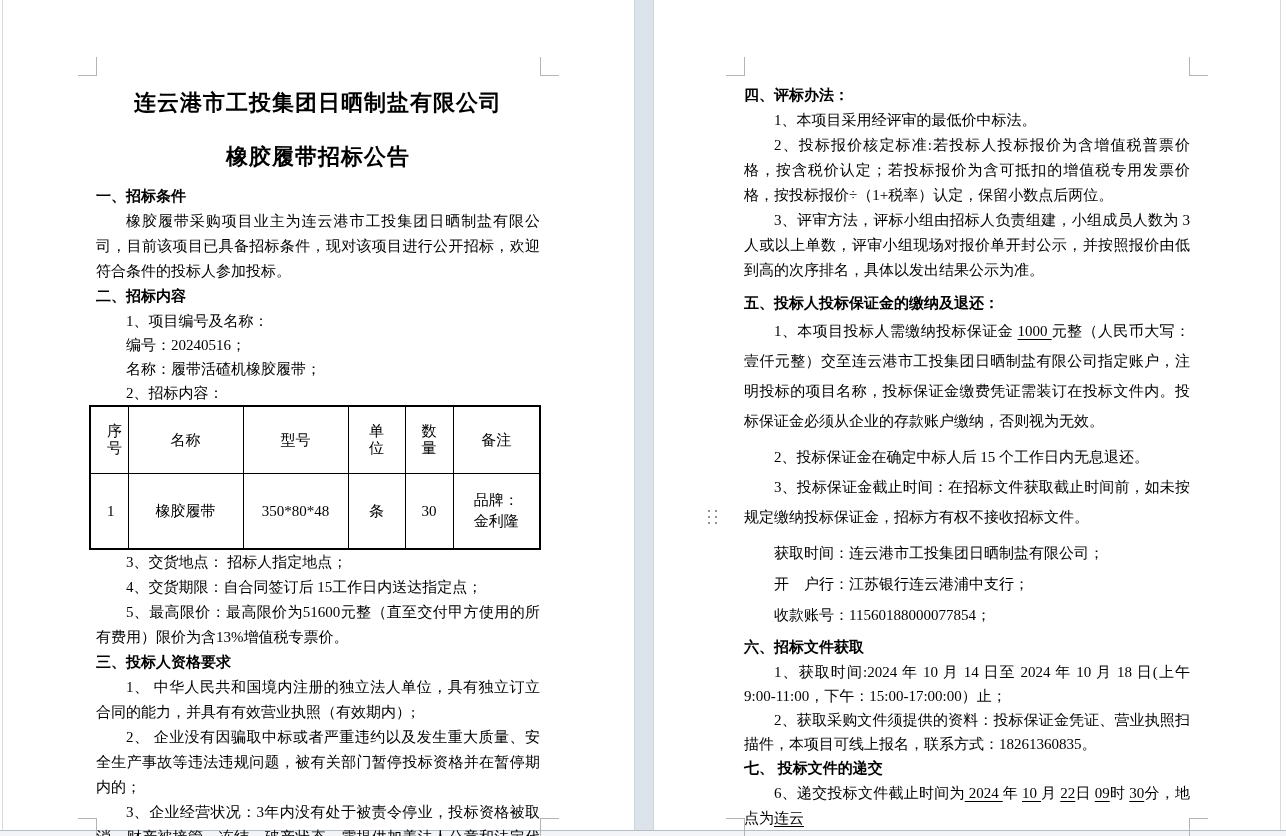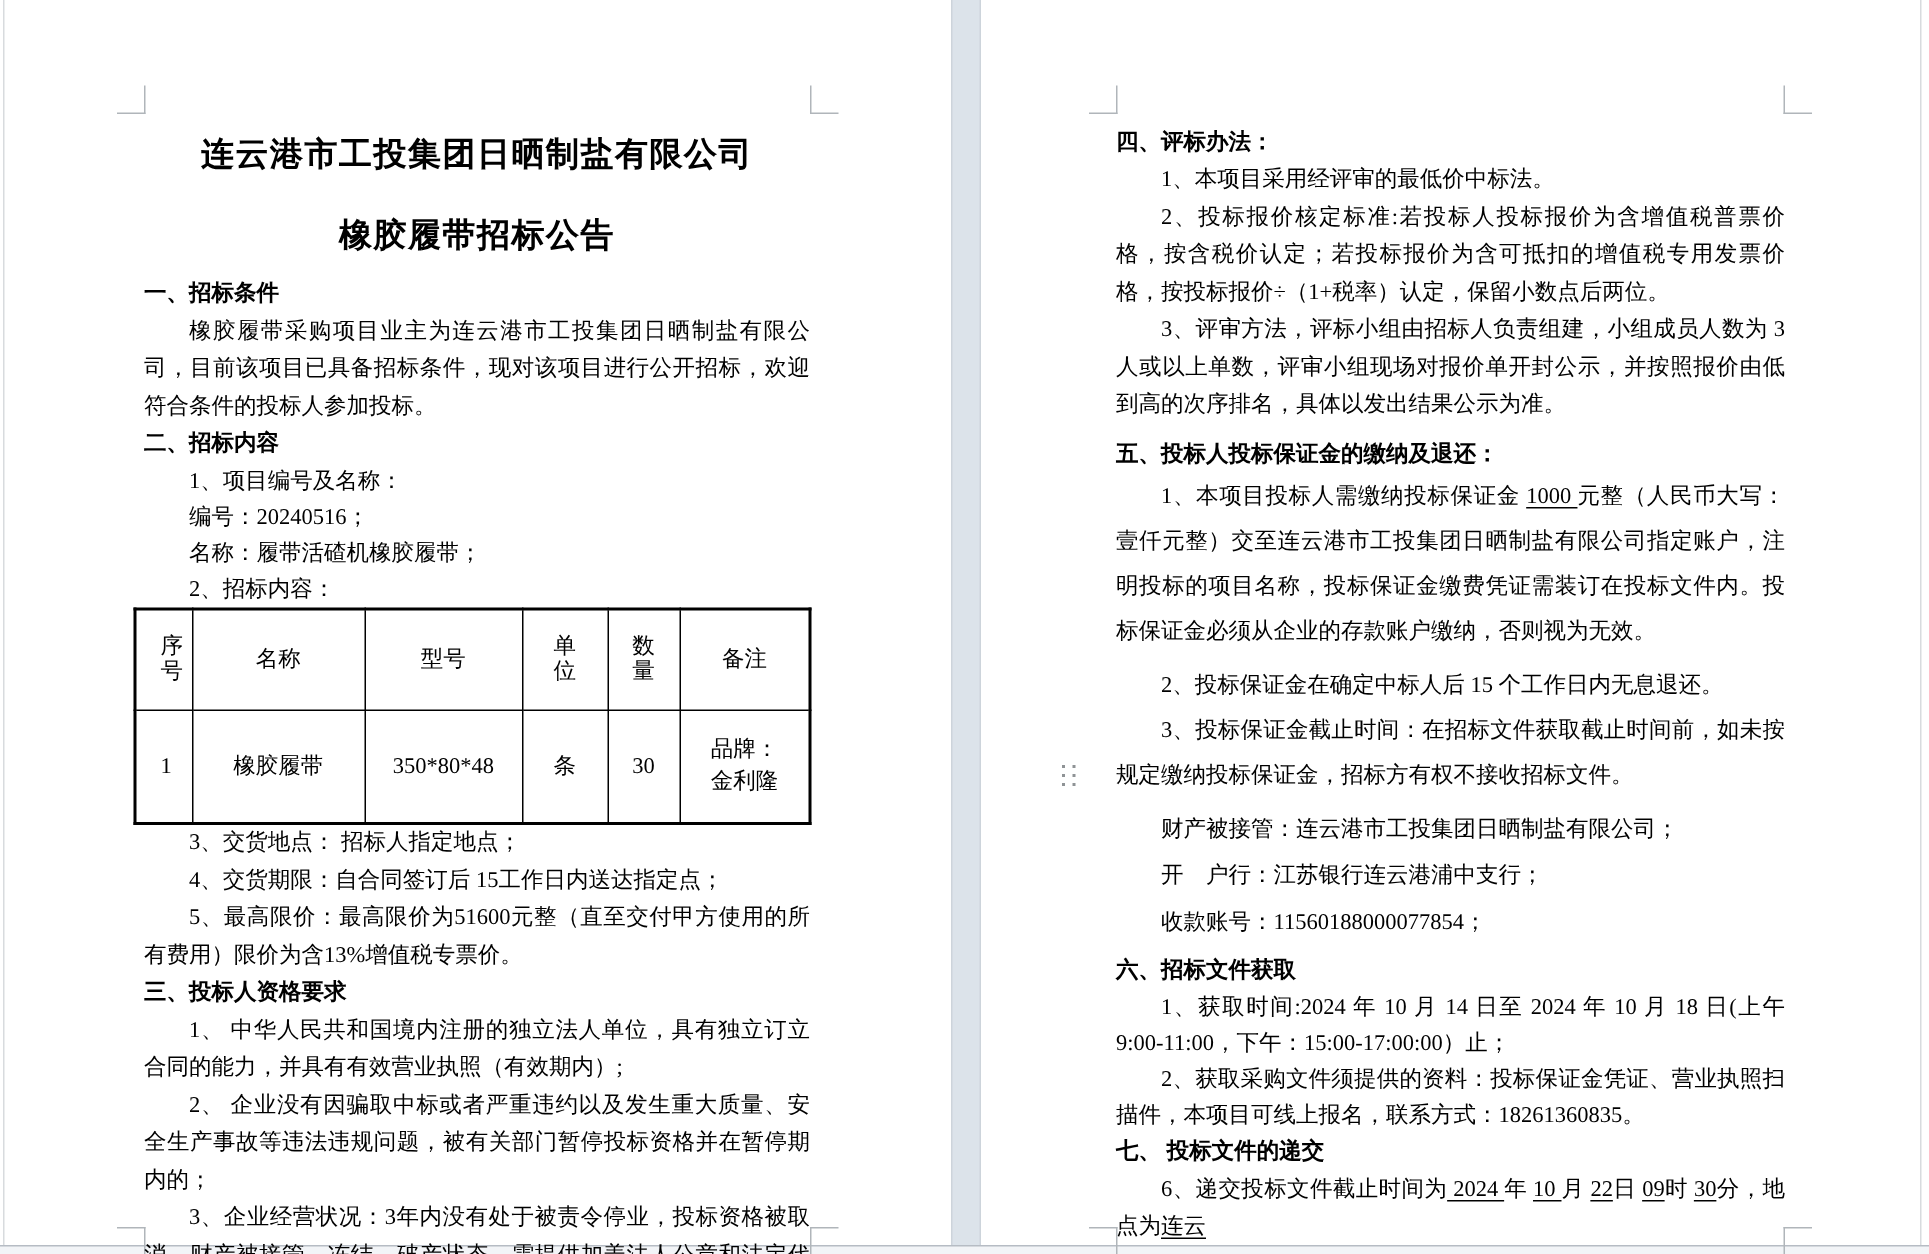--- a/index.html
+++ b/index.html
@@ -137,21 +137,21 @@
   <div class="content content-p2">
     <p class="h mt8">四、评标办法：</p>
     <p class="p">1、本项目采用经评审的最低价中标法。</p>
     <p class="p">2、投标报价核定标准:若投标人投标报价为含增值税普票价格，按含税价认定；若投标报价为含可抵扣的增值税专用发票价格，按投标报价÷（1+税率）认定，保留小数点后两位。</p>
     <p class="p">3、评审方法，评标小组由招标人负责组建，小组成员人数为 3 人或以上单数，评审小组现场对报价单开封公示，并按照报价由低到高的次序排名，具体以发出结果公示为准。</p>
 
     <p class="h mt8">五、投标人投标保证金的缴纳及退还：</p>
     <p class="p lh30"><span>1、本项目投标人需缴纳投标保证金 </span><span class="u">1000 </span><span>元整（人民币大写：壹仟元整）交至连云港市工投集团日晒制盐有限公司指定账户，注明投标的项目名称，投标保证金缴费凭证需装订在投标文件内。投标保证金必须从企业的存款账户缴纳，否则视为无效。</span></p>
     <p class="p lh30 mt6">2、投标保证金在确定中标人后 15 个工作日内无息退还。</p>
     <p class="p lh30">3、投标保证金截止时间：在招标文件获取截止时间前，如未按规定缴纳投标保证金，招标方有权不接收招标文件。</p>
-    <p class="p lh31 mt6">财产被接管：连云港市工投集团日晒制盐有限公司；</p>
+    <p class="p lh31 mt6">获取时间：连云港市工投集团日晒制盐有限公司；</p>
     <p class="p lh31">开　户行：江苏银行连云港浦中支行；</p>
     <p class="p lh31">收款账号：11560188000077854；</p>
 
     <p class="h mt4">六、招标文件获取</p>
     <p class="p lh24">1、获取时间:2024 年 10 月 14 日至 2024 年 10 月 18 日(上午 9:00-11:00，下午：15:00-17:00:00）止；</p>
     <p class="p lh24">2、获取采购文件须提供的资料：投标保证金凭证、营业执照扫描件，本项目可线上报名，联系方式：18261360835。</p>
 
     <p class="h">七、 投标文件的递交</p>
     <p class="p"><span>6、递交投标文件截止时间为</span><span class="u"> 2024 </span><span>年 </span><span class="u">10 </span><span>月 </span><span class="u"> 22</span><span>日 </span><span class="u">09</span><span>时 </span><span class="u">30</span><span>分，地点为</span><span class="u">连云</span></p>
   </div>

